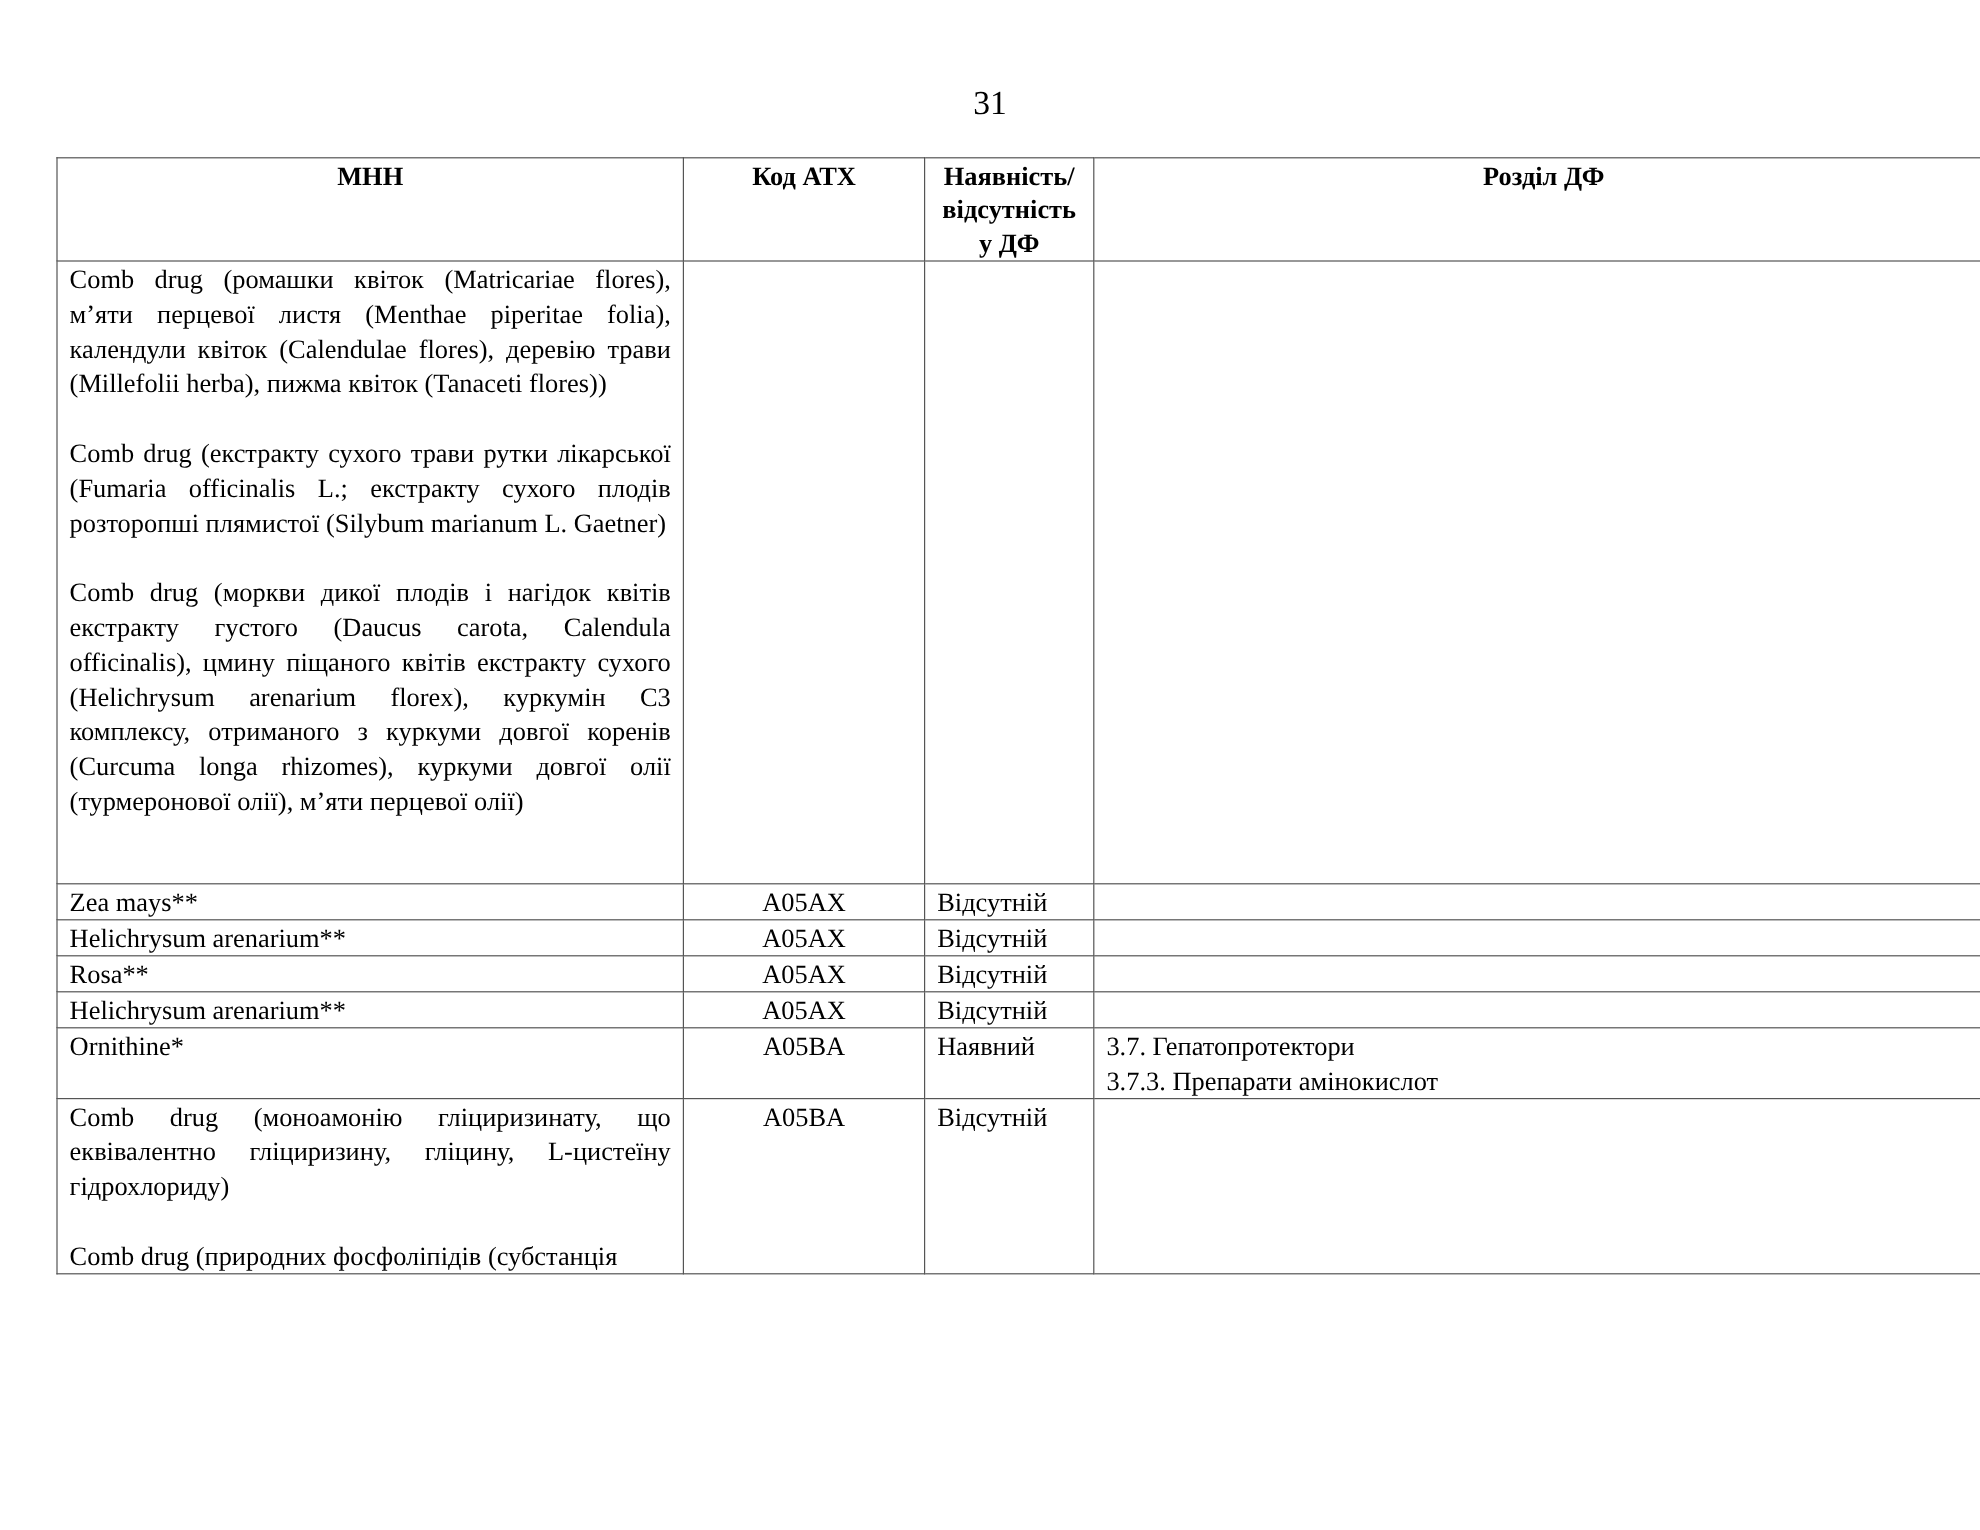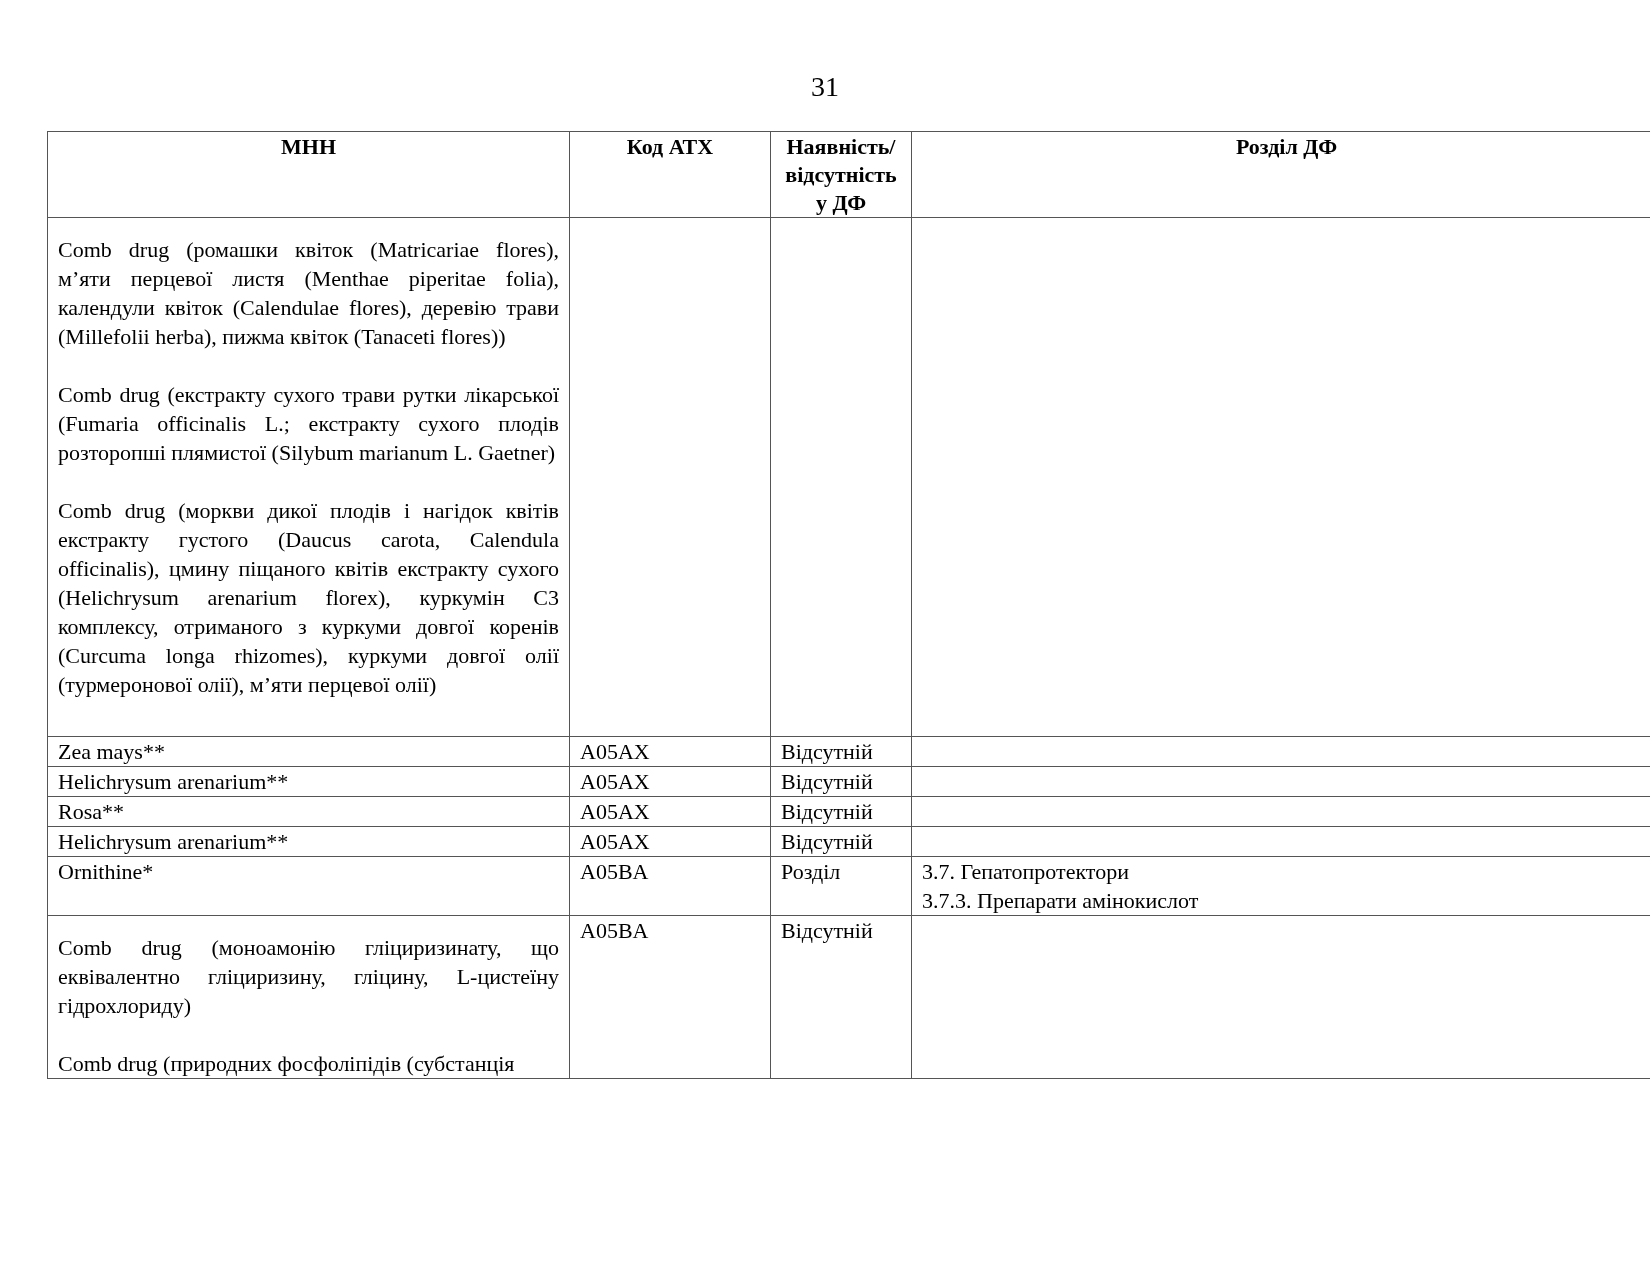--- a/index.html
+++ b/index.html
@@ -27,23 +27,23 @@
   }
   .doc-table th {
     font-weight: bold; text-align: center; line-height: 28px;
     padding-top: 1px; height: 84px; font-size: 22px;
   }
   .col-mnn { width: 522px; }
   .col-atc { width: 201px; }
   .col-pres { width: 141px; }
   .col-sect { width: auto; }
   td.mnn { text-align: justify; }
-  td.atc { text-align: left; }
+  td.atc { text-align: center; }
   td.pres { text-align: left; }
-  .para { display: block; text-align: justify; text-align-last: left; margin-top: 17px; }
+  .para { display: block; text-align: justify; text-align-last: left; }
   .para + .para { margin-top: 29px; }
   tr.short td { height: 28px; }
   tr.big td { height: 518px; }
   tr.orn td { height: 57px; }
   tr.last td { height: 136px; }
   .sect-line { display: block; }
 </style>
 </head>
 <body>
 
@@ -95,21 +95,21 @@
     </tr>
     <tr class="short">
       <td class="mnn">Helichrysum arenarium**</td>
       <td class="atc">A05AX</td>
       <td class="pres">Відсутній</td>
       <td class="sect"></td>
     </tr>
     <tr class="orn">
       <td class="mnn">Ornithine*</td>
       <td class="atc">A05BA</td>
-      <td class="pres">Розділ</td>
+      <td class="pres">Наявний</td>
       <td class="sect">
         <span class="sect-line">3.7. Гепатопротектори</span>
         <span class="sect-line">3.7.3. Препарати амінокислот</span>
       </td>
     </tr>
     <tr class="last">
       <td class="mnn">
         <span class="para">Comb drug (моноамонію гліциризинату, що еквівалентно гліциризину, гліцину, L-цистеїну гідрохлориду)</span>
         <span class="para">Comb drug (природних фосфоліпідів (субстанція</span>
       </td>

